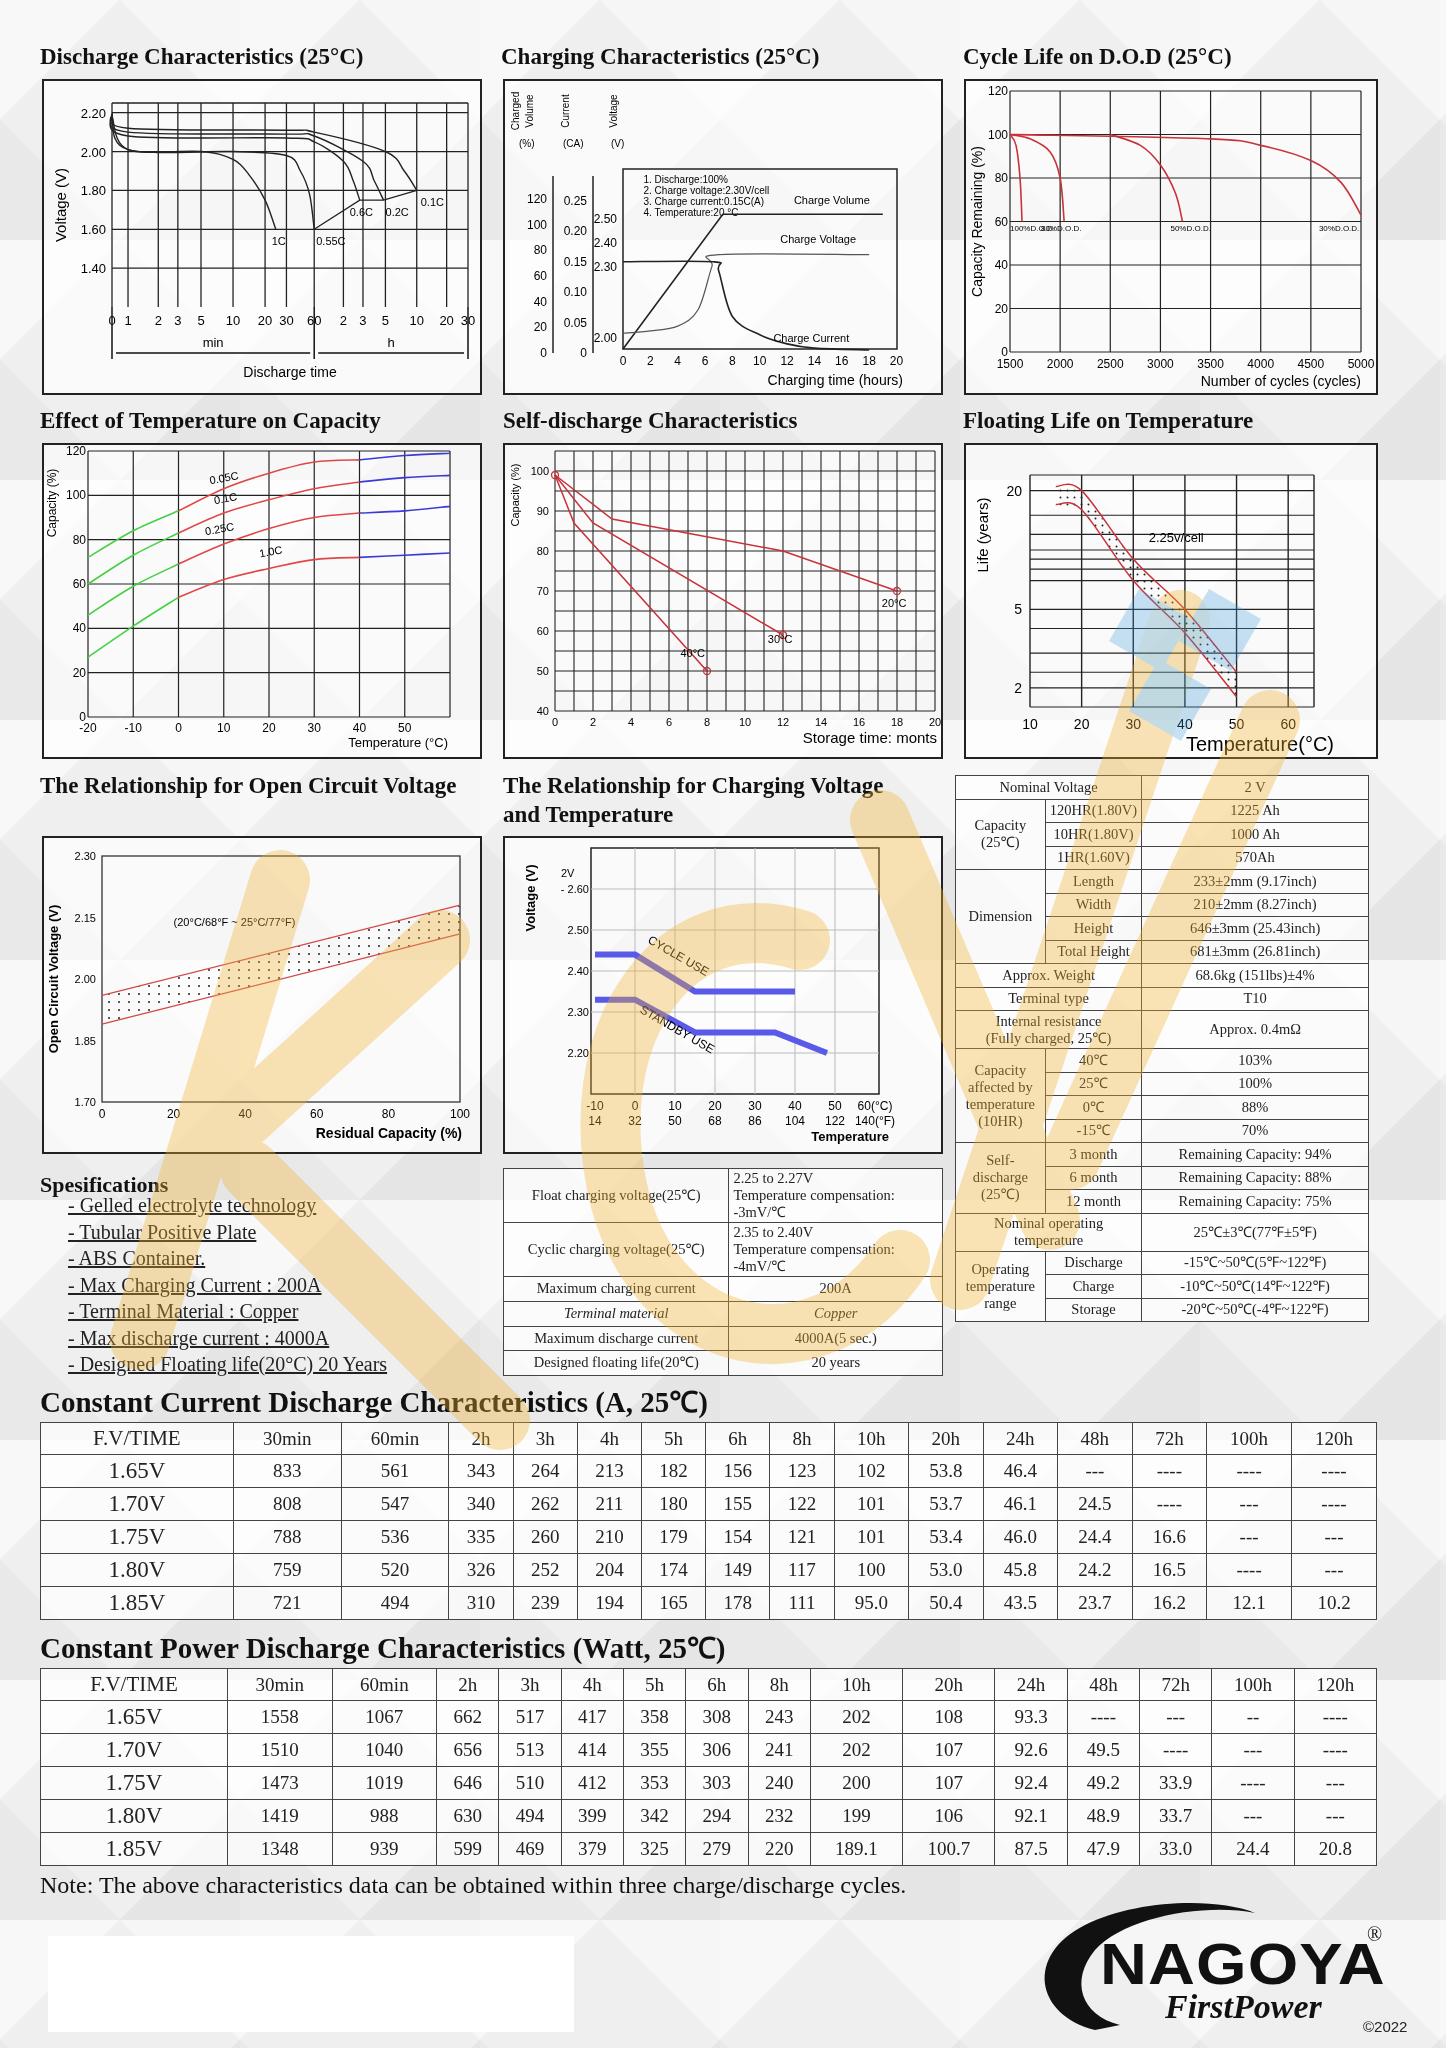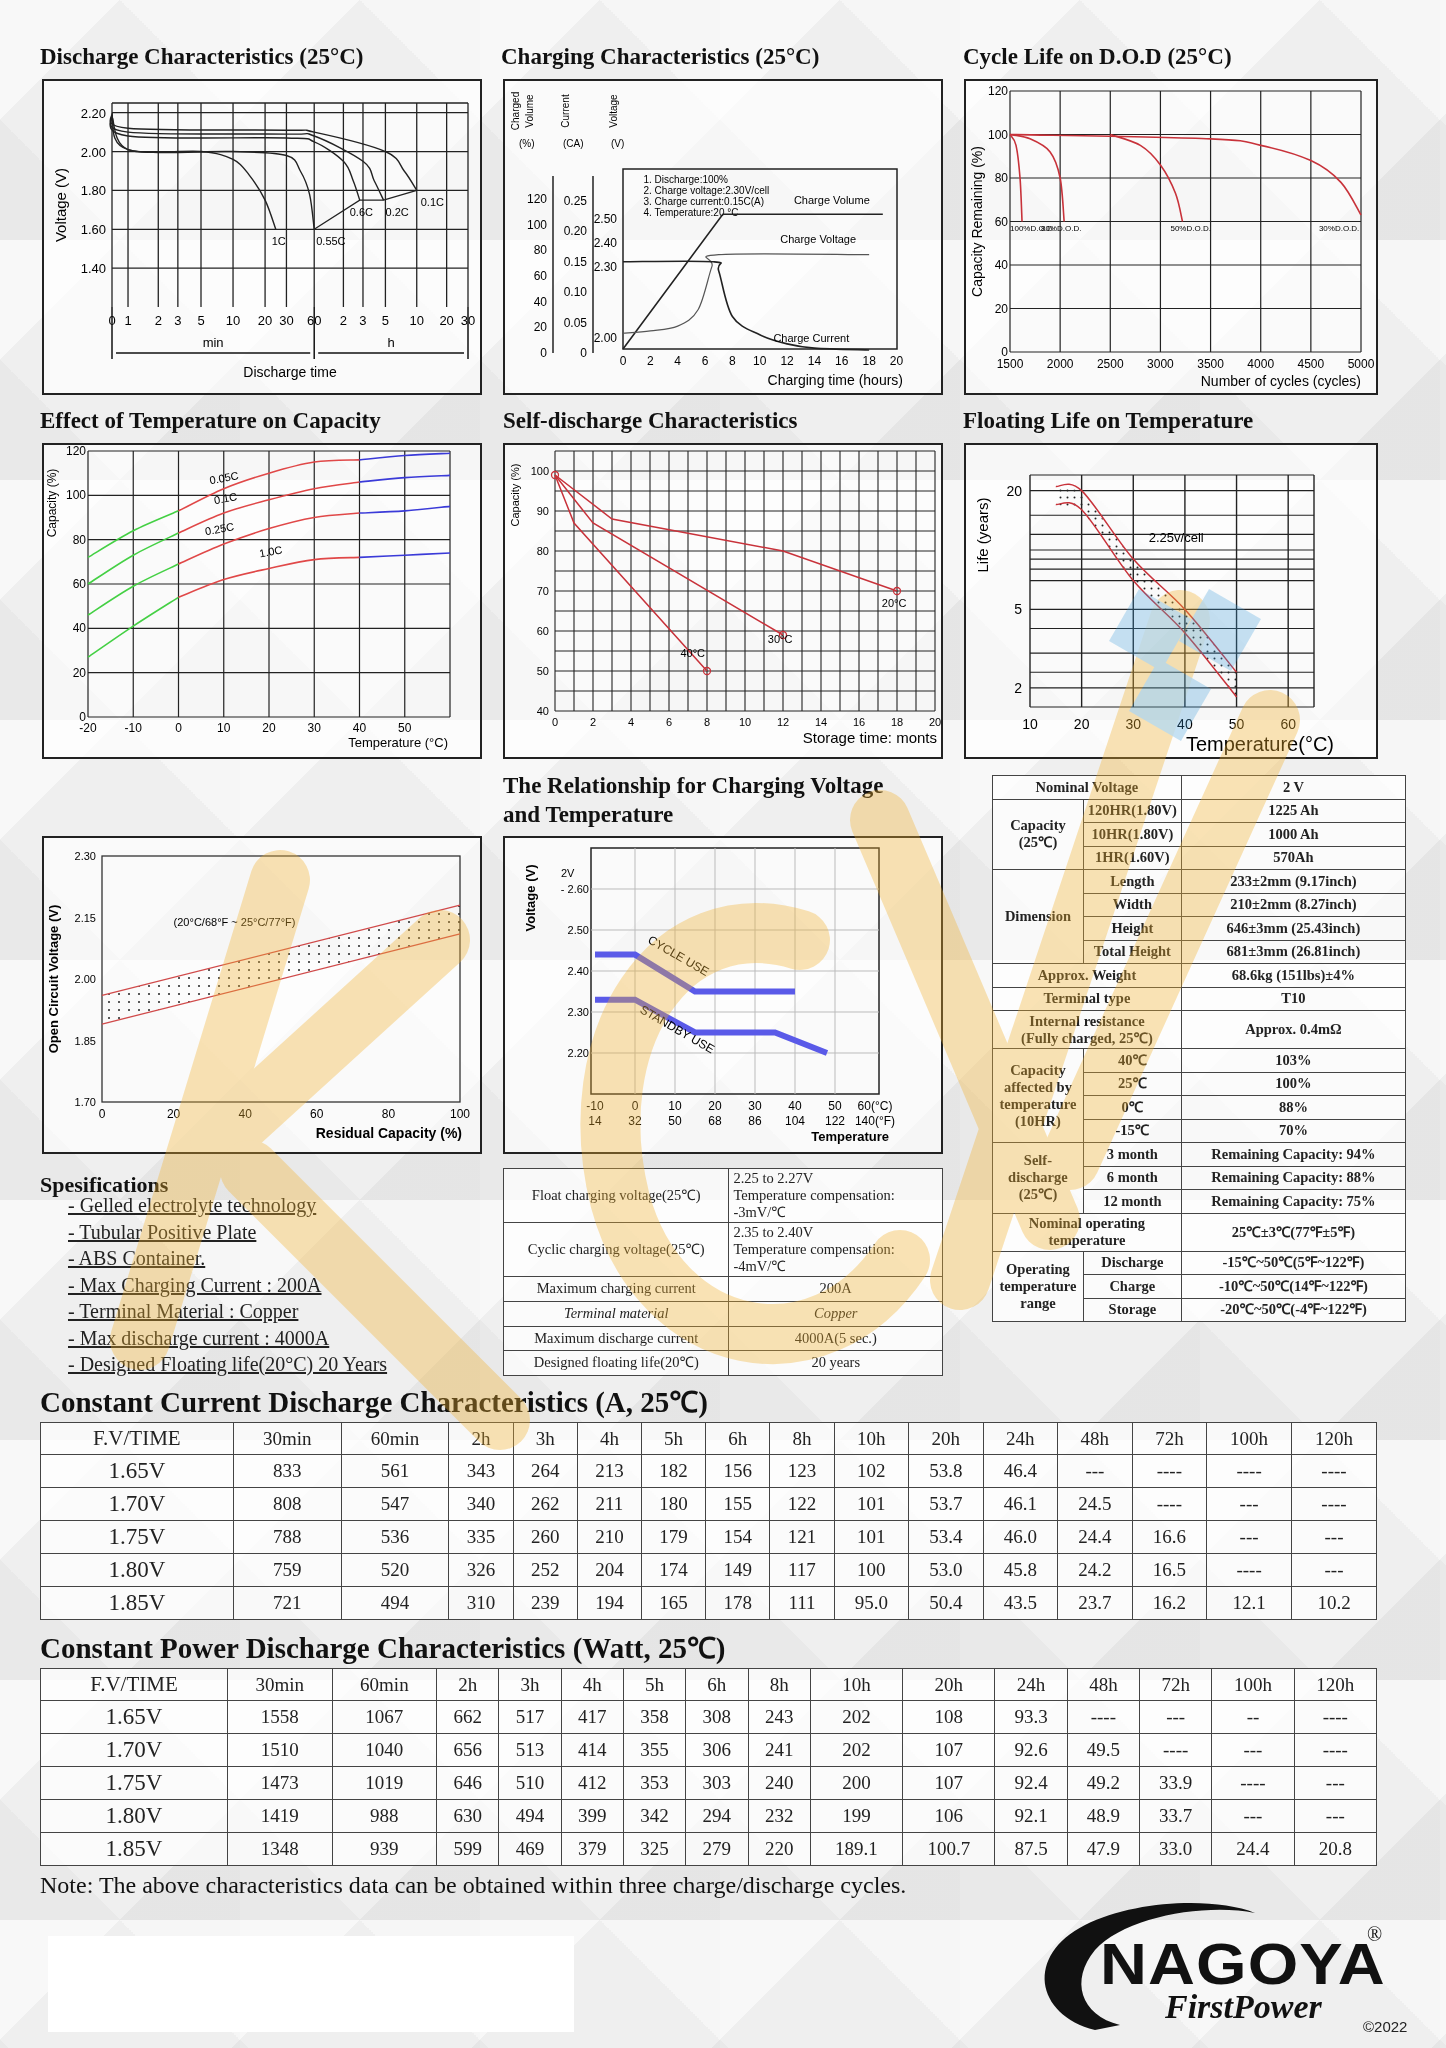--- a/index.html
+++ b/index.html
@@ -390,20 +390,21 @@
         </pattern>
       </defs>
       <polygon points="89.81818181818181,41.43970044435673 115.63636363636363,45.61957793802401 167.27272727272725,114.02812717655817 218.9090909090909,164.38410144977837 270.5454545454545,227.2636036648038 270.5454545454545,251.9094690854848 218.9090909090909,187.89524174433205 167.27272727272725,135.5583585354301 115.63636363636363,64.73639633519622 89.81818181818181,59.54265500215581" fill="url(#dots-f)" stroke="none"></polygon>
       <path d="M89.81818181818181,41.43970044435673 C94.12121212121211,42.13634669330128 102.72727272727272,33.521506815990435 115.63636363636363,45.61957793802401 C128.54545454545453,57.71764906005758 150.06060606060603,94.23403992459912 167.27272727272725,114.02812717655817 C184.48484848484847,133.82221442851724 201.6969696969697,145.51152203507075 218.9090909090909,164.38410144977837 C236.12121212121212,183.256680864486 261.9393939393939,216.78368662896622 270.5454545454545,227.2636036648038" fill="none" stroke="#c8323a" stroke-width="1.5"></path>
       <path d="M89.81818181818181,59.54265500215581 C94.12121212121211,60.40827855766255 102.72727272727272,52.06711241298384 115.63636363636363,64.73639633519622 C128.54545454545453,77.4056802574086 150.06060606060603,115.03188430057413 167.27272727272725,135.5583585354301 C184.48484848484847,156.08483277028608 201.6969696969697,168.5033899859896 218.9090909090909,187.89524174433205 C236.12121212121212,207.2870935026745 261.9393939393939,241.24043119529267 270.5454545454545,251.9094690854848" fill="none" stroke="#c8323a" stroke-width="1.5"></path>
       <text x="182.76363636363635" y="96.83656945422706" font-size="13">2.25v/cell</text>
     </svg>
 </div>
 
 <div class="abs sec-title" style="left:40px;top:771px;">
+  <div>The Relationship for Open Circuit Voltage</div>
 </div>
 <div class="abs panel" style="left:42px;top:836px;width:440px;height:318px;">
   <svg id="svg-ocv" width="436" height="314">
       <rect x="58" y="18" width="358" height="246" fill="none" stroke="#333" stroke-width="1.3"></rect>
       <text x="52" y="268" font-size="11" text-anchor="end">1.70</text>
       <text x="52" y="206.49999999999994" font-size="11" text-anchor="end">1.85</text>
       <text x="52" y="144.99999999999994" font-size="11" text-anchor="end">2.00</text>
       <text x="52" y="83.49999999999997" font-size="11" text-anchor="end">2.15</text>
       <text x="52" y="22" font-size="11" text-anchor="end">2.30</text>
       <text x="58" y="280" font-size="12" text-anchor="middle">0</text>
@@ -468,21 +469,21 @@
       <text x="370" y="287" font-size="12" text-anchor="middle">140(°F)</text>
       <text x="384" y="303" font-size="13" font-weight="bold" text-anchor="end">Temperature</text>
       <text x="30" y="60" font-size="13" font-weight="bold" transform="rotate(-90 30 60)" text-anchor="middle">Voltage (V)</text>
       <path d="M90,116.60000000000008 L130,116.60000000000008 L190,153.5 L290,153.5" fill="none" stroke="#5a5ae8" stroke-width="6"></path>
       <path d="M90,161.70000000000002 L130,161.70000000000002 L190,194.50000000000006 L270,194.50000000000006 L322,214.99999999999997" fill="none" stroke="#5a5ae8" stroke-width="6"></path>
       <text x="142" y="104.29999999999998" font-size="12" font-family="Liberation Serif, serif" transform="rotate(30 142 104.29999999999998)">CYCLE USE</text>
       <text x="134" y="174.0000000000001" font-size="12" font-family="Liberation Serif, serif" transform="rotate(30 134 174.0000000000001)">STANDBY USE</text>
     </svg>
 </div>
 
-<table class="abs grid props" id="props-table" style="left:992px;top:775px;width:414px;font-weight:bold;">
+<table class="abs grid props" id="props-table" style="left:955px;top:775px;width:414px;">
   <colgroup>
       <col style="width:92px">
       <col style="width:82px">
       <col style="width:240px">
     </colgroup>
   <tbody id="props-body">
       <tr style="height: 23.5px;">
         <td colspan="2" style="white-space: pre-line;">Nominal Voltage</td>
         <td style="white-space: pre-line;">2 V</td>
       </tr>

